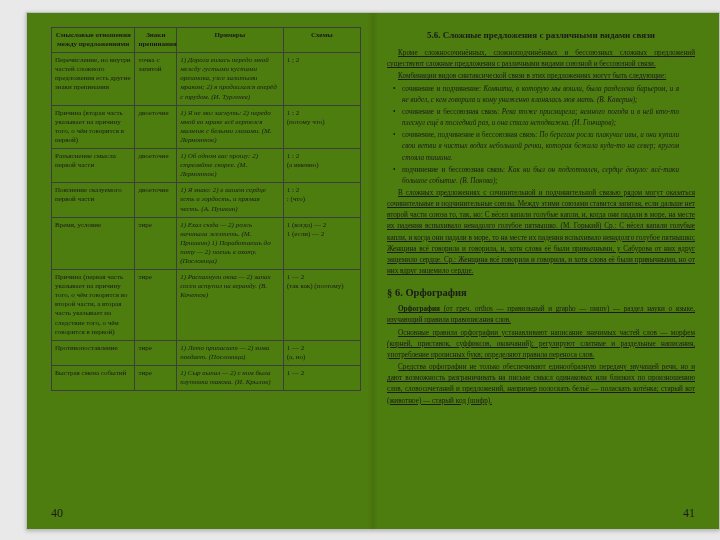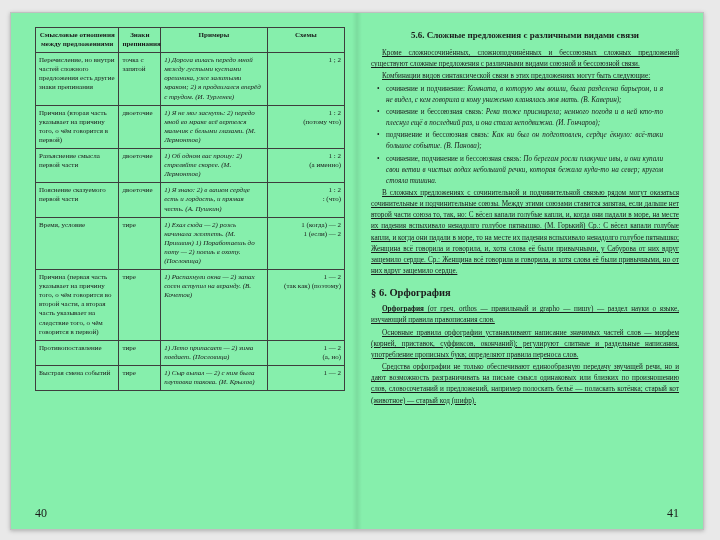--- a/index.html
+++ b/index.html
@@ -3,22 +3,22 @@
 <meta charset="utf-8">
 <style>
   html,body{margin:0;padding:0;}
   body{
     width:720px;height:540px;position:relative;overflow:hidden;
     background:#e9e9e9;
     font-family:"Liberation Serif","DejaVu Serif",serif;
     color:#1a1a1a;
   }
   .book{
-    position:absolute;left:10px;top:12px;width:692px;height:516px;
-    background:#86efac;border:1px solid #c0c0c0;
+    position:absolute;left:26px;top:12px;width:692px;height:516px;
+    background:#4d7c0f;border:1px solid #c0c0c0;
     box-shadow:0 1px 4px rgba(0,0,0,.25);
     display:flex;
   }
   .spine{
     position:absolute;left:50%;top:0;bottom:0;width:10px;margin-left:-5px;
     background:linear-gradient(to right, rgba(0,0,0,0) 0%, rgba(0,0,0,.07) 45%, rgba(0,0,0,.12) 50%, rgba(0,0,0,.07) 55%, rgba(0,0,0,0) 100%);
     pointer-events:none;
   }
   .page{width:50%;box-sizing:border-box;position:relative;}
   .page.left{padding:14px 12px 22px 24px;}
@@ -26,21 +26,21 @@
 
   
   table.rel{width:100%;border-collapse:collapse;table-layout:fixed;}
   table.rel th, table.rel td{
     border:1px solid #3d3d3d;vertical-align:top;
     padding:3px 3px;font-size:7px;line-height:1.3;
   }
   table.rel th{text-align:center;font-weight:bold;}
   col.c1{width:27%;} col.c2{width:13.5%;} col.c3{width:34.5%;} col.c4{width:25%;}
   td.example{font-style:italic;}
-  td.scheme{white-space:pre-line;text-align:right;font-size:6.5px;font-style:normal;}
+  td.scheme{white-space:pre-line;text-align:left;font-size:6.5px;font-style:normal;}
 
   .pagenum{position:absolute;bottom:8px;font-size:12px;margin-top:45px;}
   .page.left .pagenum{left:24px;}
   .page.right .pagenum{right:24px;}
 
   
   .sec-title{
     font-size:9px;font-weight:bold;text-align:center;
     margin:2px 40px 7px 40px;line-height:1.35;
   }
@@ -150,24 +150,24 @@
     <p>Комбинации видов синтаксической связи в этих предложениях могут быть следующие:</p>
 
     <ul class="bullets">
       <li>
         <span>сочинение и подчинение: </span><span class="ital">Комната, в которую мы вошли, была разделена барьером, и я не видел, с кем говорила и кому униженно кланялась моя мать. (В. Каверин);</span>
       </li>
       <li>
         <span>сочинение и бессоюзная связь: </span><span class="ital">Река тоже присмирела; немного погодя и в ней кто-то плеснул ещё в последний раз, и она стала неподвижна. (И. Гончаров);</span>
       </li>
       <li>
-        <span>подчинение и бессоюзная связь: </span><span class="ital">Как ни был он подготовлен, сердце ёкнуло: всё-таки большое событие. (В. Панова);</span>
+        <span>сочинение, подчинение и бессоюзная связь: </span><span class="ital">По берегам росли плакучие ивы, и они купали свои ветви в чистых водах небольшой речки, которая бежала куда-то на север; кругом стояла тишина.</span>
       </li>
       <li>
-        <span>сочинение, подчинение и бессоюзная связь: </span><span class="ital">По берегам росли плакучие ивы, и они купали свои ветви в чистых водах небольшой речки, которая бежала куда-то на север; кругом стояла тишина.</span>
+        <span>подчинение и бессоюзная связь: </span><span class="ital">Как ни был он подготовлен, сердце ёкнуло: всё-таки большое событие. (В. Панова);</span>
       </li>
     </ul>
 
     <p>В сложных предложениях с сочинительной и подчинительной связью рядом могут оказаться сочинительные и подчинительные союзы. Между этими союзами ставится запятая, если дальше нет второй части союза то, так, но: С вёсел капали голубые капли, и, когда они падали в море, на месте их падения вспыхивало ненадолго голубое пятнышко. (М. Горький) Ср.: С вёсел капали голубые капли, и когда они падали в море, то на месте их падения вспыхивало ненадолго голубое пятнышко; Женщина всё говорила и говорила, и, хотя слова её были привычными, у Сабурова от них вдруг защемило сердце. Ср.: Женщина всё говорила и говорила, и хотя слова её были привычными, но от них вдруг защемило сердце.</p>
 
     <div class="orth-title">§ 6. Орфография</div>
 
     <p><span class="term">Орфография</span><span> (от греч. orthos — правильный и grapho — пишу) — раздел науки о языке, изучающий правила правописания слов.</span></p>
     <p>Основные правила орфографии устанавливают написание значимых частей слов — морфем (корней, приставок, суффиксов, окончаний); регулируют слитные и раздельные написания, употребление прописных букв; определяют правила переноса слов.</p>
     <p>Средства орфографии не только обеспечивают единообразную передачу звучащей речи, но и дают возможность разграничивать на письме смысл одинаковых или близких по произношению слов, словосочетаний и предложений, например полоскать бельё — поласкать котёнка; старый кот (животное) — старый код (шифр).</p>

